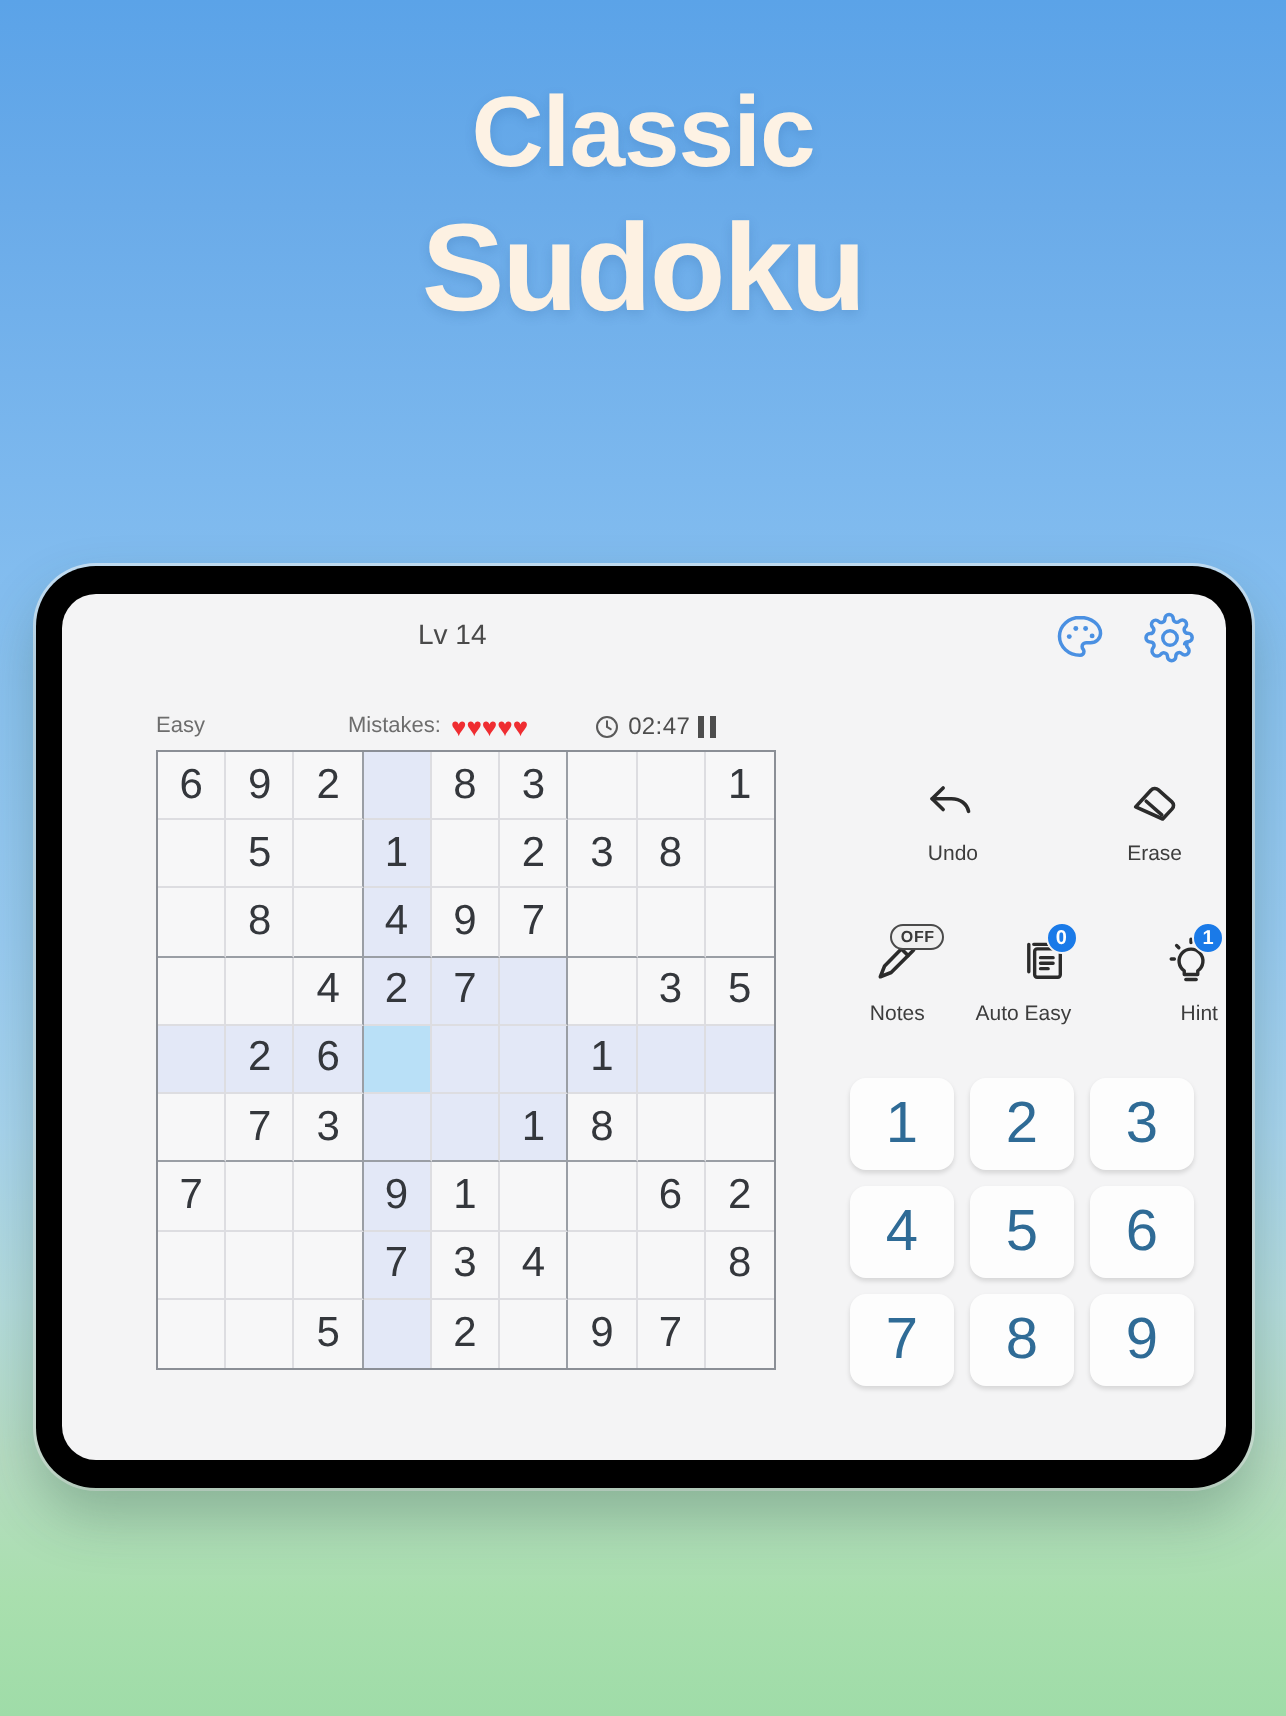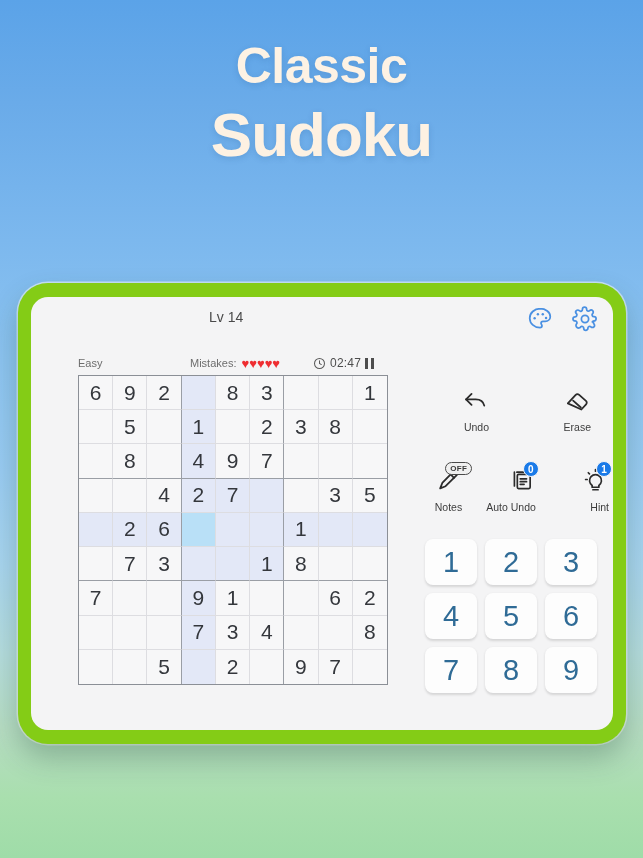--- a/index.html
+++ b/index.html
@@ -33,21 +33,21 @@
   .title-sudoku {
     font-size:62px; font-weight:700; letter-spacing:-1px;
     color:#fdf1e2; line-height:1.15; margin-top:6px;
     text-shadow:0 2px 6px rgba(30,80,140,.18);
   }
 
   
   .tablet {
     position:absolute; left:18px; top:283px;
     width:608px; height:461px;
-    background:#84cc16;
+    background:#000000;
     border-radius:30px;
     box-shadow:0 14px 28px rgba(40,80,60,.30),
                0 0 0 1.5px rgba(255,255,255,.55);
     padding:14px 13px;
   }
   .screen {
     width:100%; height:100%;
     background:#f4f4f5;
     border-radius:17px;
     position:relative;
@@ -68,21 +68,21 @@
     display:flex; gap:17px; align-items:center;
   }
   .icon-btn { width:28px; height:28px; display:block; cursor:pointer; }
 
   
   .statusrow {
     position:absolute; top:57px; left:47px; right:0; height:18px;
     display:flex; align-items:center;
     font-size:11px; color:#6d6d6d;
   }
-  .difficulty { width:112px; }
+  .difficulty { width:96px; }
   .mistakes-block { display:flex; align-items:center; gap:5px; }
   .mistakes-label { color:#6d6d6d; font-size:11px; }
   .hearts { display:flex; gap:0px; line-height:1; }
   .heart { color:#ef2d31; font-size:13px; }
   .timer-block {
     display:flex; align-items:center; gap:4px;
     margin-left:33px;
   }
   .timer-text { font-size:12px; color:#4d4d4d; letter-spacing:.2px; }
   .pause-ico { display:flex; gap:2.5px; }
@@ -342,21 +342,21 @@
 
         <div class="tool">
           <span class="tool-ico">
             <svg width="27" height="27" viewBox="0 0 24 24" fill="none" stroke="#2b2b2b" stroke-width="1.5" stroke-linecap="round" stroke-linejoin="round">
               <rect x="7.4" y="6.6" width="11.4" height="12.6" rx="1.1"></rect>
               <path d="M4.8 4.6v12.2M7 4.6h8.4"></path>
               <path d="M10 10.5h5.6M10 13h5.6M10 15.4h3.4"></path>
             </svg>
             <span class="badge">0</span>
           </span>
-          <span class="tool-label">Auto Undo</span>
+          <span class="tool-label">Auto Easy</span>
         </div>
 
         <div class="tool">
           <span class="tool-ico">
             <svg width="27" height="27" viewBox="0 0 24 24" fill="none" stroke="#2b2b2b" stroke-width="1.5" stroke-linecap="round" stroke-linejoin="round">
               <path d="M9 16.4a5.3 5.3 0 1 1 6 0v1.6H9z"></path>
               <path d="M9.7 20.2h4.6"></path>
               <path d="M12 2.3v1.5M5.6 5.1l1 1M18.4 5.1l-1 1M3.2 11.1h1.4"></path>
             </svg>
             <span class="badge">1</span>

